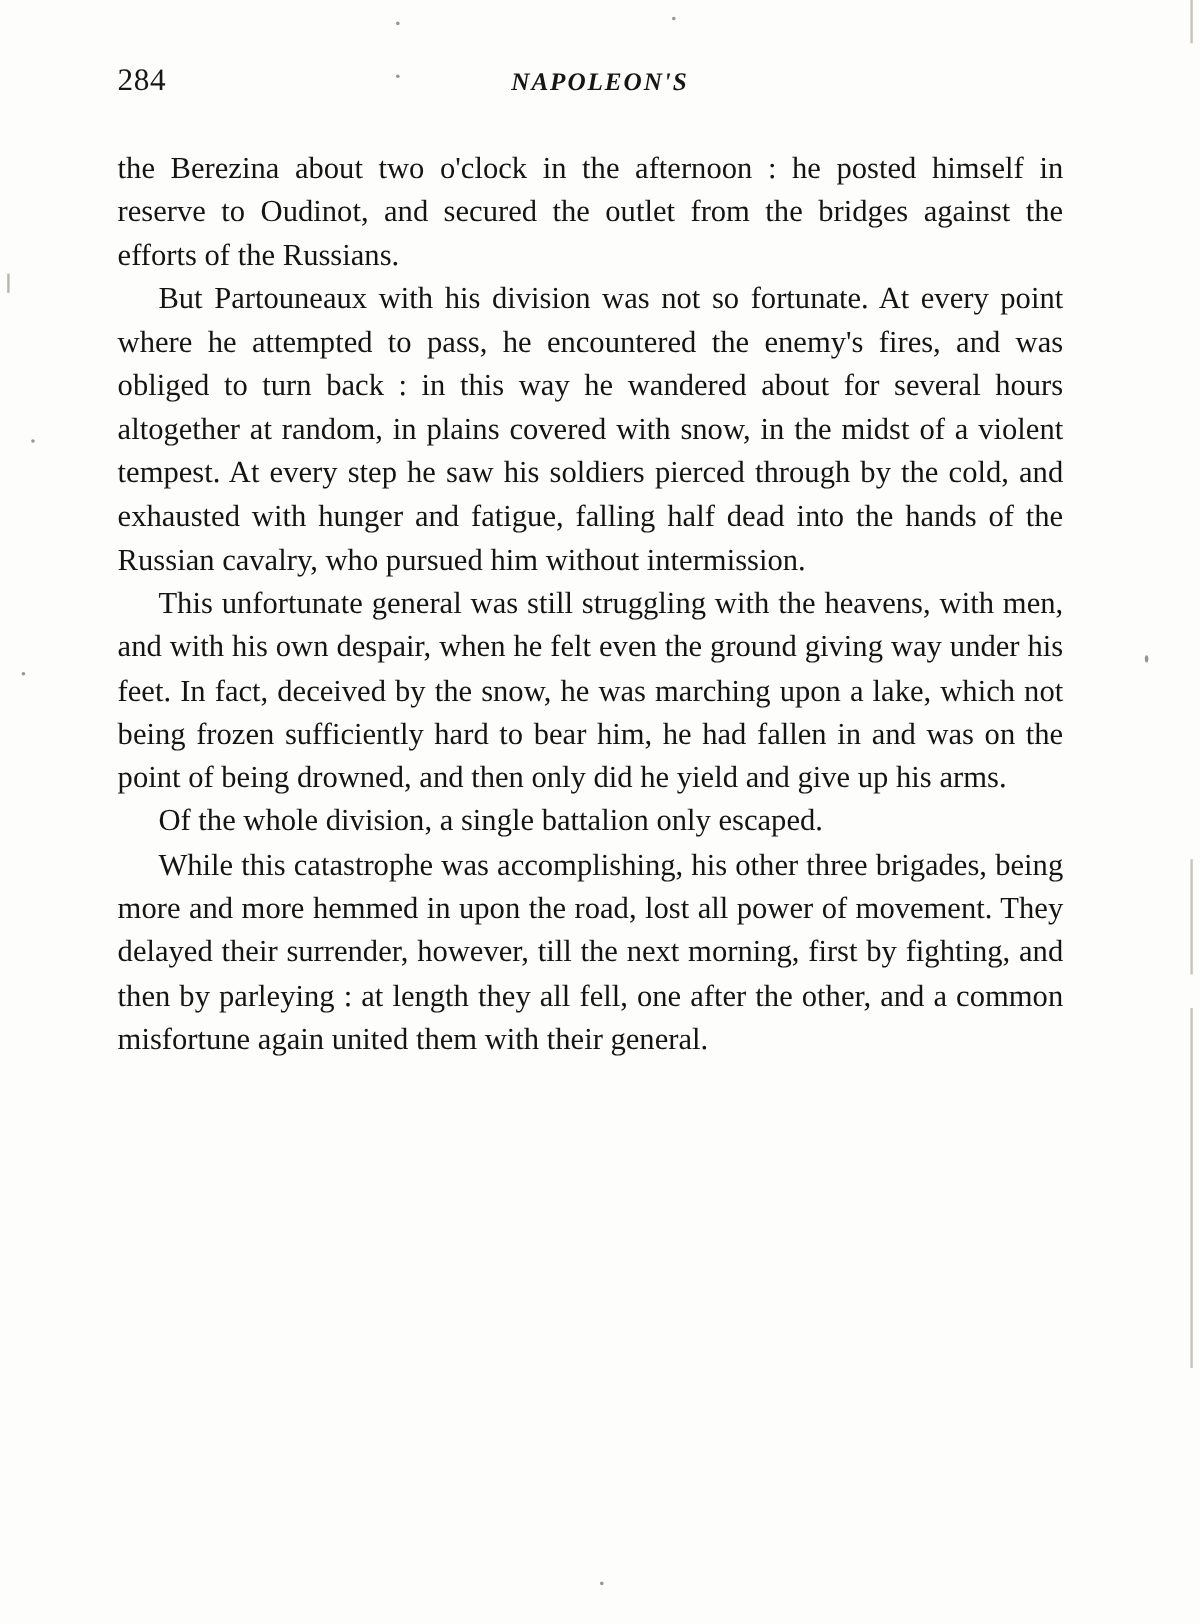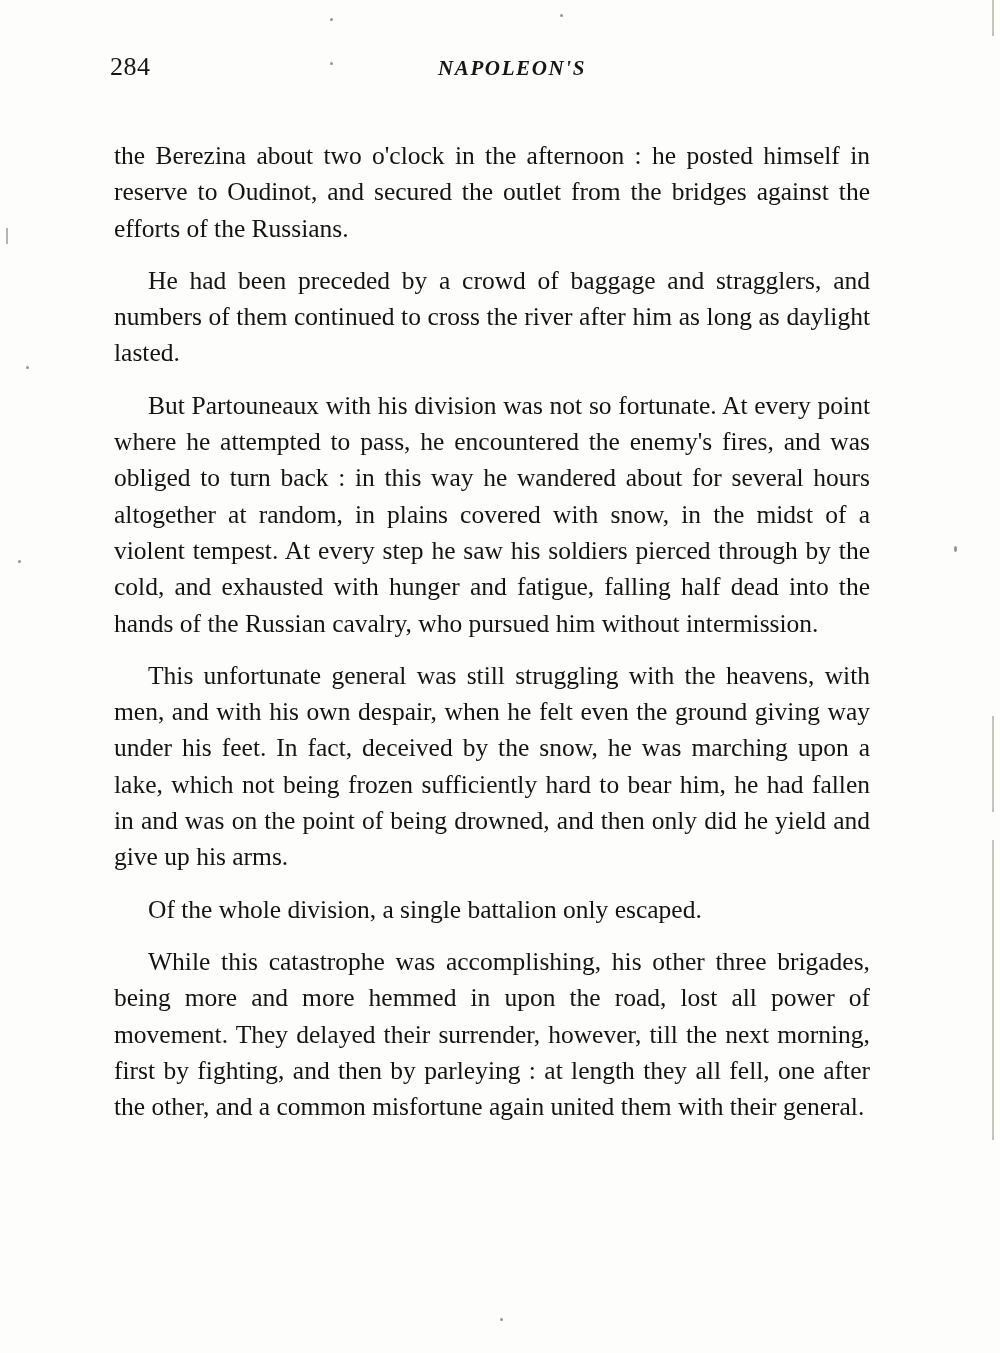--- a/index.html
+++ b/index.html
@@ -17,21 +17,21 @@
   }
   .page {
     position: absolute;
     inset: 0;
     background: #fdfdfb;
   }
   
   .header {
     position: absolute;
     top: 52px;
-    left: 12px;
+    left: 0;
     width: 872px;
     height: 40px;
   }
   .folio {
     position: absolute;
     left: 98px;
     top: 0;
     font-size: 26px;
     letter-spacing: 0.5px;
     color: #161616;
@@ -53,21 +53,21 @@
     position: absolute;
     left: 98px;
     top: 122px;
     width: 788px;
     font-size: 25.5px;
     line-height: 36.3px;
     text-align: justify;
     color: #141414;
   }
   .textblock p {
-    margin: 16px;
+    margin: 0;
     text-indent: 0;
   }
   .textblock p.indent {
     text-indent: 34px;
   }
   
   .textblock p { -webkit-font-smoothing: antialiased; }
 
   
   .edge-line {
@@ -103,20 +103,19 @@
   <div class="mark" style="left:954px;top:546px;width:3px;height:6px;"></div>
   <div class="mark" style="left:500px;top:1318px;width:3px;height:3px;"></div>
 
   <div class="header">
     <div class="folio">284</div>
     <div class="running-head">NAPOLEON'S</div>
   </div>
 
   <div class="textblock">
     <p>the Berezina about two o'clock in the afternoon : he posted himself in reserve to Oudinot, and secured the outlet from the bridges against the efforts of the Russians.</p>
-    <p class="indent">He had been preceded by a crowd of baggage and stragglers, and numbers of them continued to cross the river after him as long as daylight lasted.</p>
     <p class="indent">But Partouneaux with his division was not so fortunate. At every point where he attempted to pass, he encountered the enemy's fires, and was obliged to turn back : in this way he wandered about for several hours altogether at random, in plains covered with snow, in the midst of a violent tempest.   At every step he saw his soldiers pierced through by the cold, and exhausted with hunger and fatigue, falling half dead into the hands of the Russian cavalry, who pursued him without intermission.</p>
     <p class="indent">This unfortunate general was still struggling with the heavens, with men, and with his own despair, when he felt even the ground giving way under his feet.   In fact, deceived by the snow, he was marching upon a lake, which not being frozen sufficiently hard to bear him, he had fallen in and was on the point of being drowned, and then only did he yield and give up his arms.</p>
     <p class="indent">Of the whole division, a single battalion only escaped.</p>
     <p class="indent">While this catastrophe was accomplishing, his other three brigades, being more and more hemmed in upon the road, lost all power of movement.   They delayed their surrender, however, till the next morning, first by fighting, and then by parleying : at length they all fell, one after the other, and a common misfortune again united them with their general.</p>
   </div>
 
 </div>
 
 </body></html>

